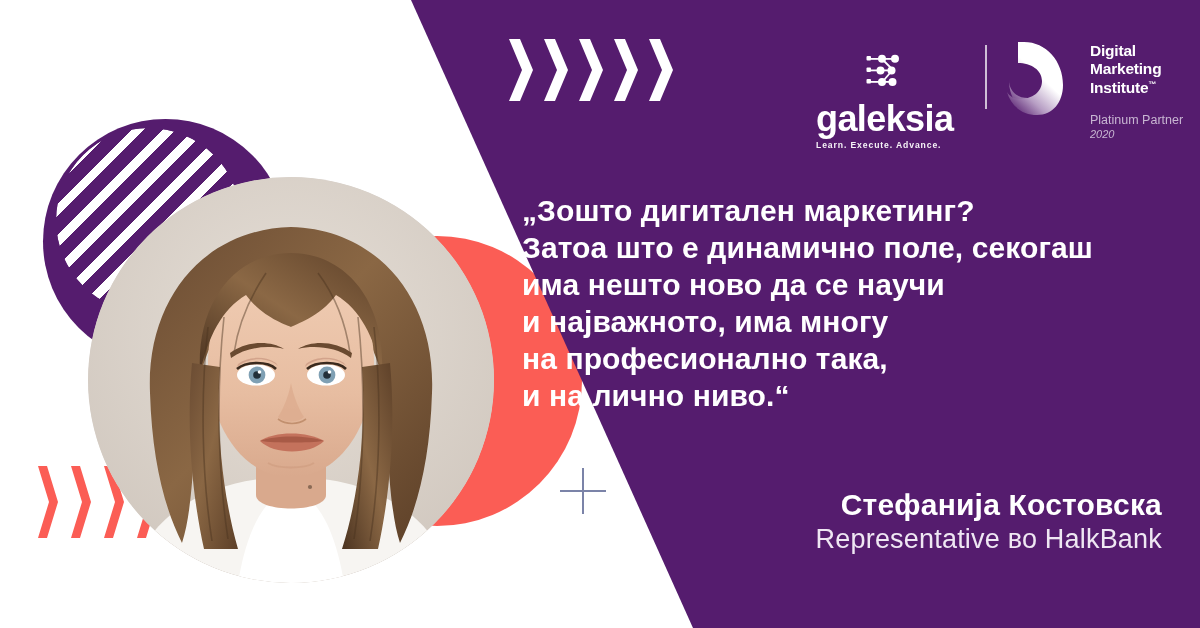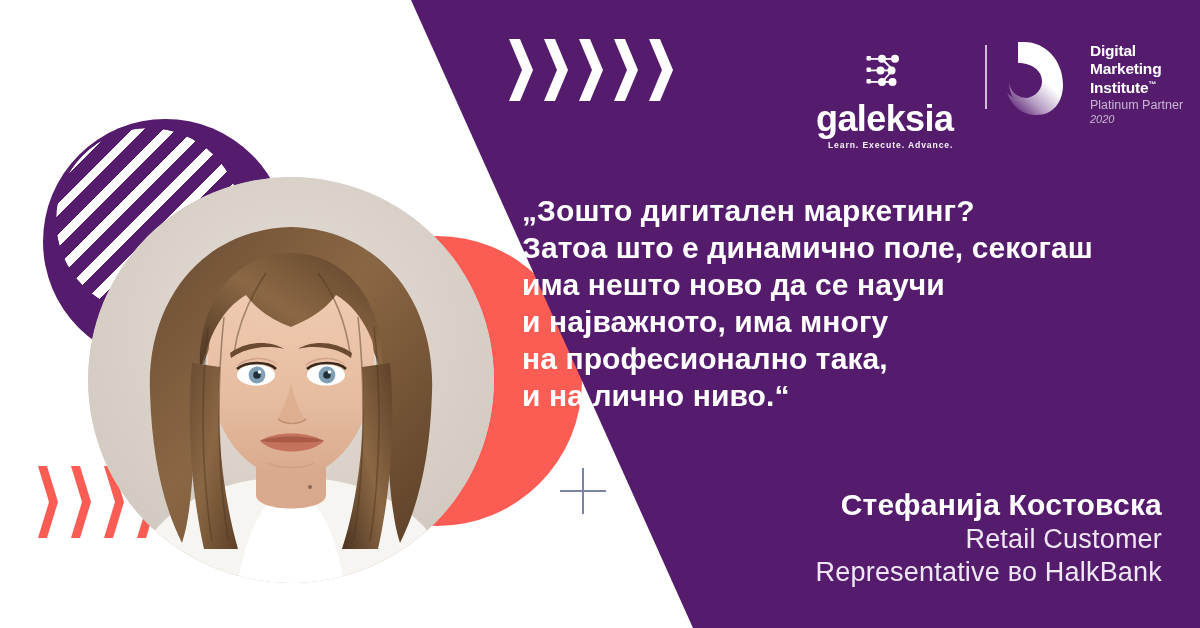--- a/index.html
+++ b/index.html
@@ -108,21 +108,20 @@
     font-size:36px;
     font-weight:700;
     letter-spacing:-0.6px;
     line-height:1.0;
   }
   .galeksia-tagline {
     color:#ffffff;
     font-size:8.6px;
     font-weight:700;
     letter-spacing:0.9px;
-    text-align:right;
     margin-top:3px;
     opacity:0.95;
   }
 
   
   .logo-divider {
     position:absolute;
     left:985px; top:45px;
     width:1.5px; height:64px;
     background:rgba(255,255,255,0.72);
@@ -142,21 +141,21 @@
     font-weight:700;
     line-height:1.18;
     letter-spacing:-0.2px;
   }
   .dmi-title .tm { font-size:8px; vertical-align:super; font-weight:700; }
   .dmi-sub {
     color:#c8b6d2;
     font-size:12.5px;
     font-weight:400;
     line-height:1.2;
-    margin-top:1px;
+    margin-top:16px;
   }
   .dmi-year {
     color:#c8b6d2;
     font-size:11px;
     font-weight:400;
     line-height:1.2;
     font-style:italic;
   }
 
   
@@ -402,17 +401,16 @@
     <div class="quote-line">„Зошто дигитален маркетинг?</div>
     <div class="quote-line">Затоа што е динамично поле, секогаш</div>
     <div class="quote-line">има нешто ново да се научи</div>
     <div class="quote-line">и најважното, има многу</div>
     <div class="quote-line">на професионално така,</div>
     <div class="quote-line">и на лично ниво.“</div>
   </div>
 
   <div class="attribution">
     <div class="attr-name">Стефанија Костовска</div>
-    <div class="attr-role-line">Retail Customer</div>
     <div class="attr-role-line">Representative во HalkBank</div>
   </div>
 
 </div>
 
 </body></html>

